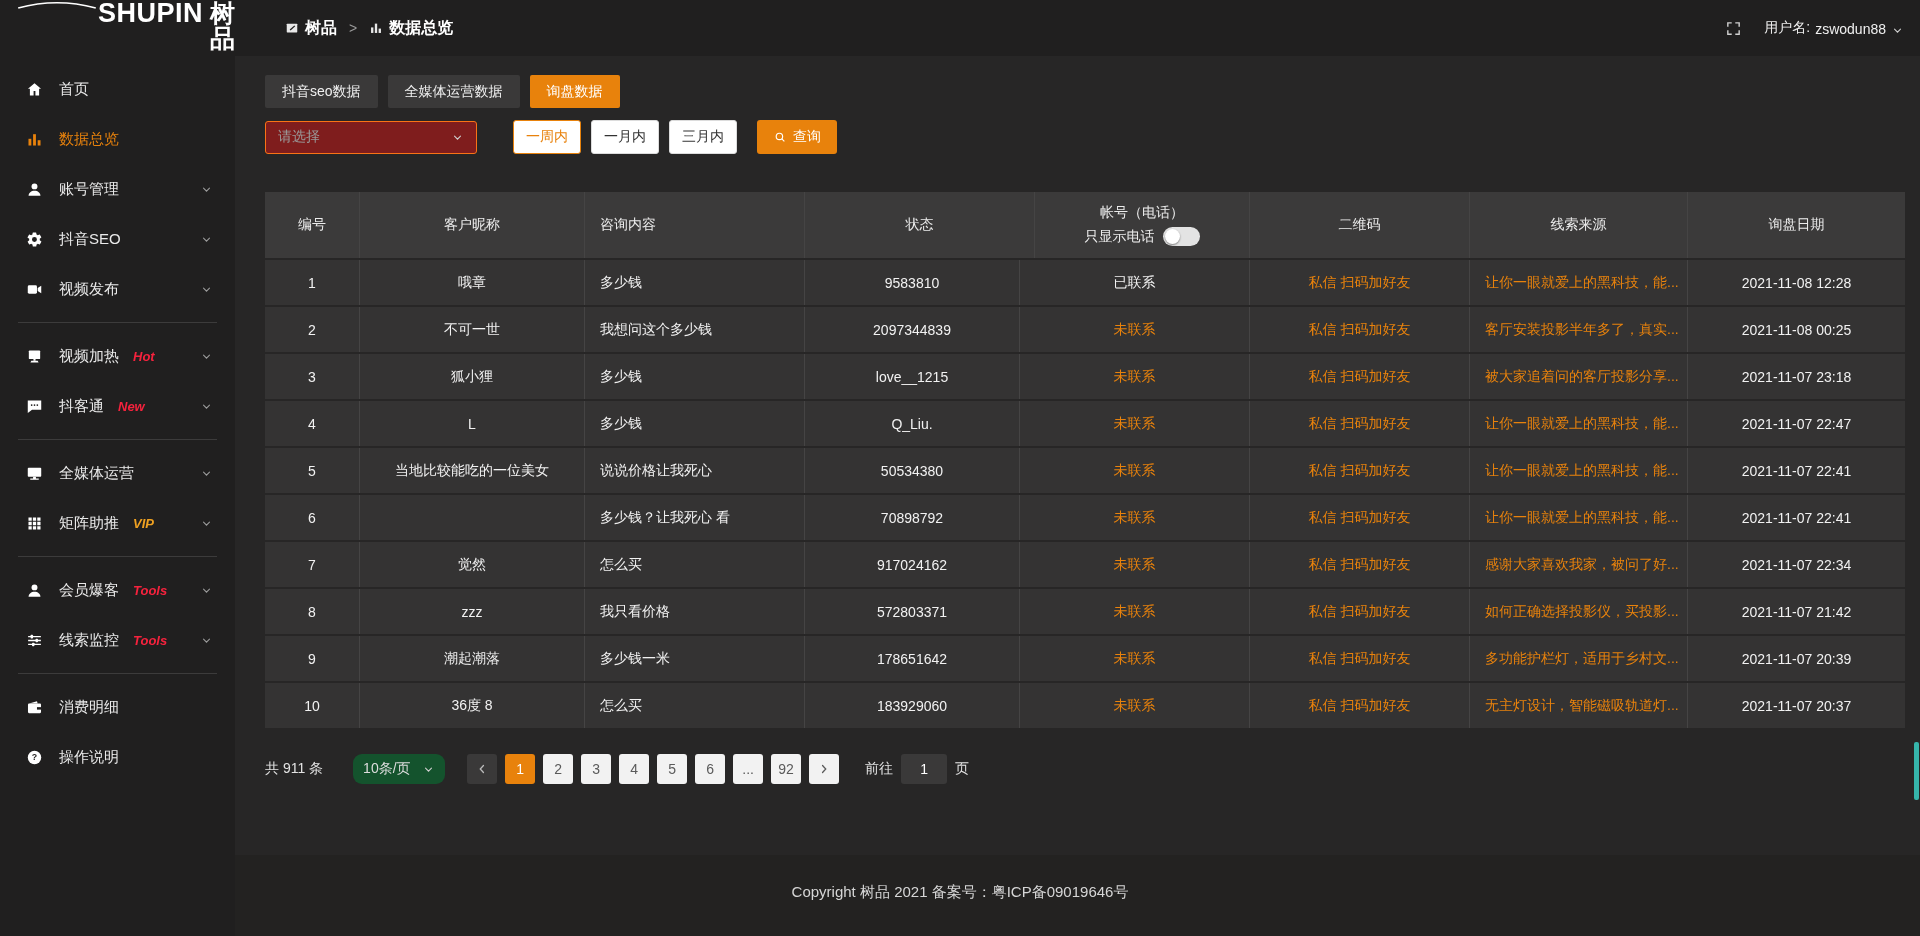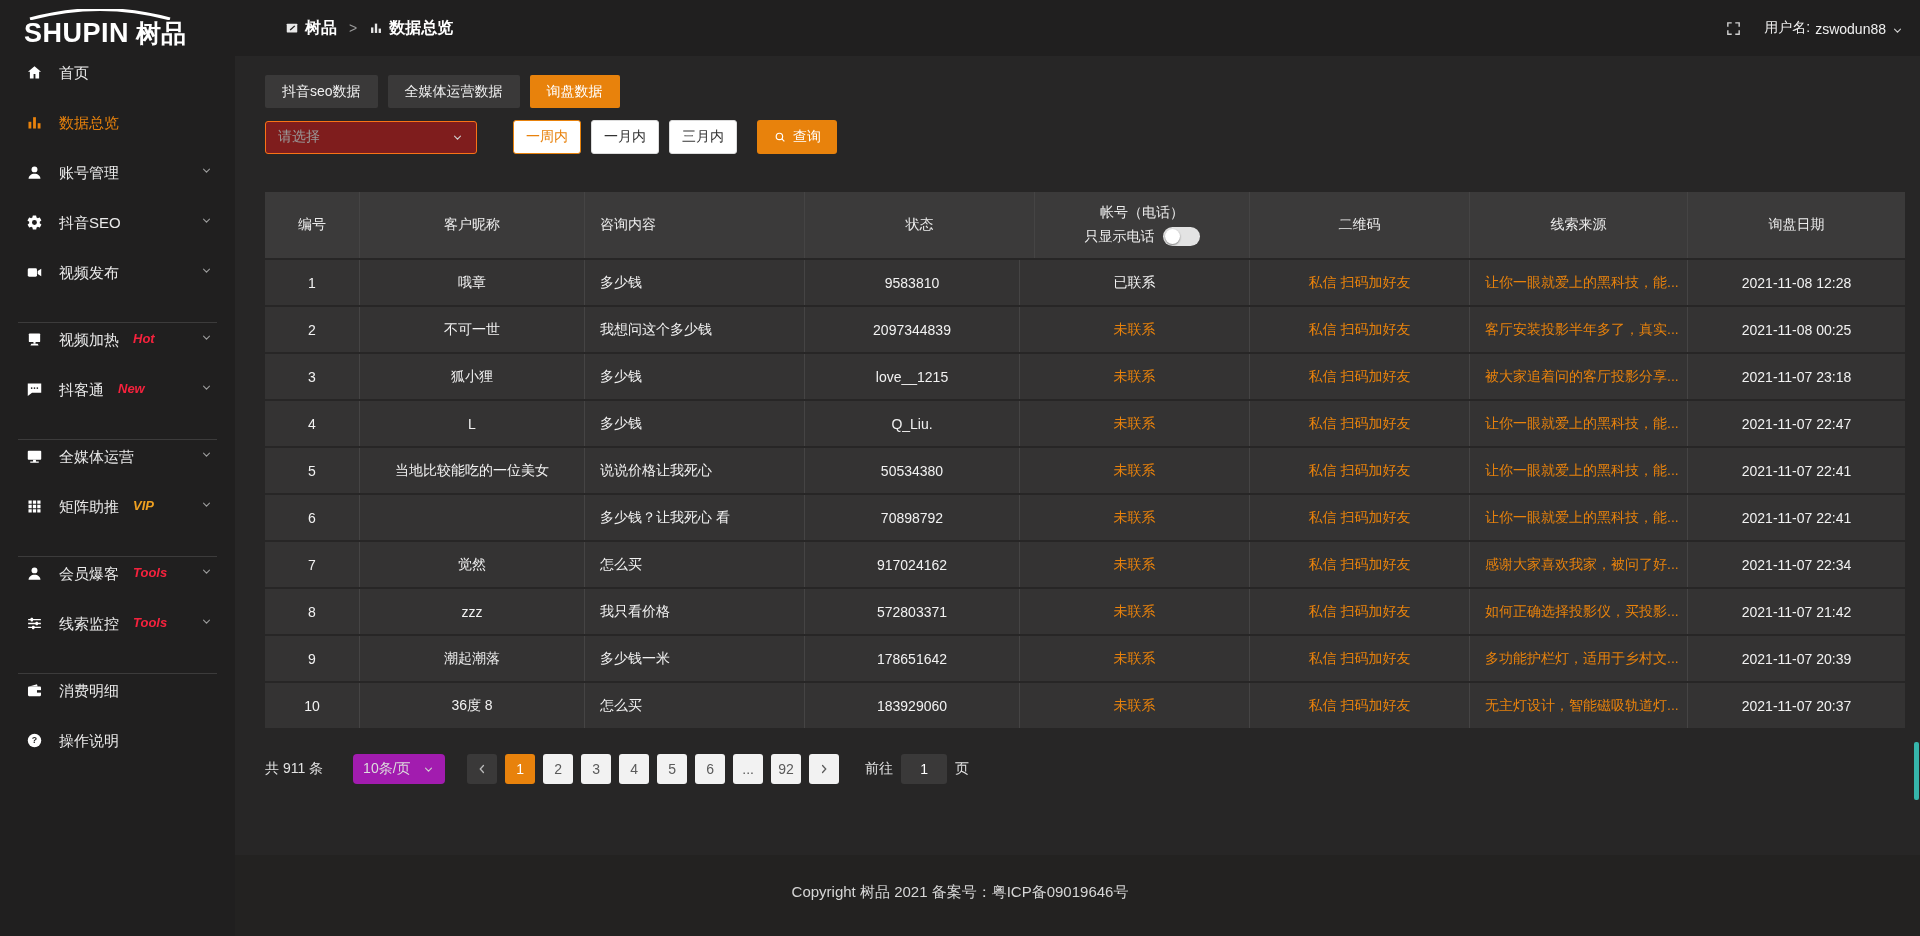--- a/index.html
+++ b/index.html
@@ -19,27 +19,27 @@
   .bc-item{display:flex;align-items:center;gap:6px;cursor:pointer}
   .bc-icon{color:#e8e8e8}
   .bc-sep{color:#9a9a9a;font-size:14px;font-weight:normal}
   .topbar-right{display:flex;align-items:center;gap:22px;margin-right:16px;font-size:14px;color:#efefef}
   .fs-icon{color:#d0d0d0;cursor:pointer}
   .user-menu{display:flex;align-items:flex-end;gap:5px;cursor:pointer}
   .chev-sm{color:#cfcfcf;display:flex}
 
   
   .sidebar{position:absolute;left:0;top:0;width:235px;height:936px;background:var(--bg-dark);z-index:2}
-  .logo{height:56px;display:flex;flex-direction:column;justify-content:center;padding-left:24px}
+  .logo{height:56px;display:flex;flex-direction:row;justify-content:center;padding-left:14px}
   .logo-arc{margin-left:2px}
   .logo-text{display:flex;align-items:baseline;gap:7px;line-height:1}
   .logo-en{font-size:27px;font-weight:800;letter-spacing:.5px;color:#fff}
   .logo-cn{font-size:25px;font-weight:700;color:#fff}
   .menu{padding-top:8px}
-  .sb-item{height:50px;display:flex;align-items:flex-start;padding:0 22px 0 26px;color:#eaeaea;
+  .sb-item{height:50px;display:flex;align-items:center;padding:0 22px 0 26px;color:#eaeaea;
            font-size:15px;cursor:pointer}
   .sb-item.active{color:var(--accent)}
   .sb-icon{width:18px;margin-right:15px;display:flex;color:#fff}
   .sb-item.active .sb-icon{color:var(--accent)}
   .sb-badge{font-style:italic;font-weight:bold;font-size:13px;margin-left:14px}
   .badge-red{color:#f5223d}
   .badge-vip{color:#efa121}
   .sb-chev{margin-left:auto;color:#9a9a9a;display:flex}
   .sb-divider{height:1px;background:#3c3b3b;margin:8px 18px}
 
@@ -81,21 +81,21 @@
   .td:last-child{border-right:none}
   .c0{width:95px}.c1{width:225px}.c2{width:220px}.c3{width:215px}
   .c4{width:230px}.c5{width:220px}.c6{width:218px}.c7{width:217px}
   .status.uncontacted{color:var(--accent)}
   .status.contacted{color:#f2f2f2}
   .qr-link,.source-link{color:var(--accent);cursor:pointer}
 
   
   .pagination{display:flex;align-items:center;margin:26px 0 0 30px;font-size:14px;color:#e3e3e3}
   .pg-total{margin-right:30px}
-  .pg-select{width:92px;height:30px;background:#a21caf;border-radius:4px;display:flex;align-items:center;
+  .pg-select{width:92px;height:30px;background:#14532d;border-radius:9px;display:flex;align-items:center;
              justify-content:space-between;padding:0 10px;color:#ddd;cursor:pointer}
   .pg-nav{width:30px;height:30px;border:none;border-radius:3px;display:flex;align-items:center;
           justify-content:center;cursor:pointer}
   .pg-prev{background:#3a3939;color:#bbb;margin-left:22px}
   .pg-next{background:#f2f2f2;color:#5a5a5a;margin-left:8px}
   .pages{display:flex;gap:8px;margin-left:8px}
   .pg-btn{min-width:30px;height:30px;padding:0 4px;border:none;border-radius:3px;background:#f2f2f2;
           color:#5a5a5a;font-size:14px;display:flex;align-items:center;justify-content:center;cursor:pointer}
   .pg-btn.active{background:var(--accent);color:#fff}
   .goto-label{margin-left:26px}

